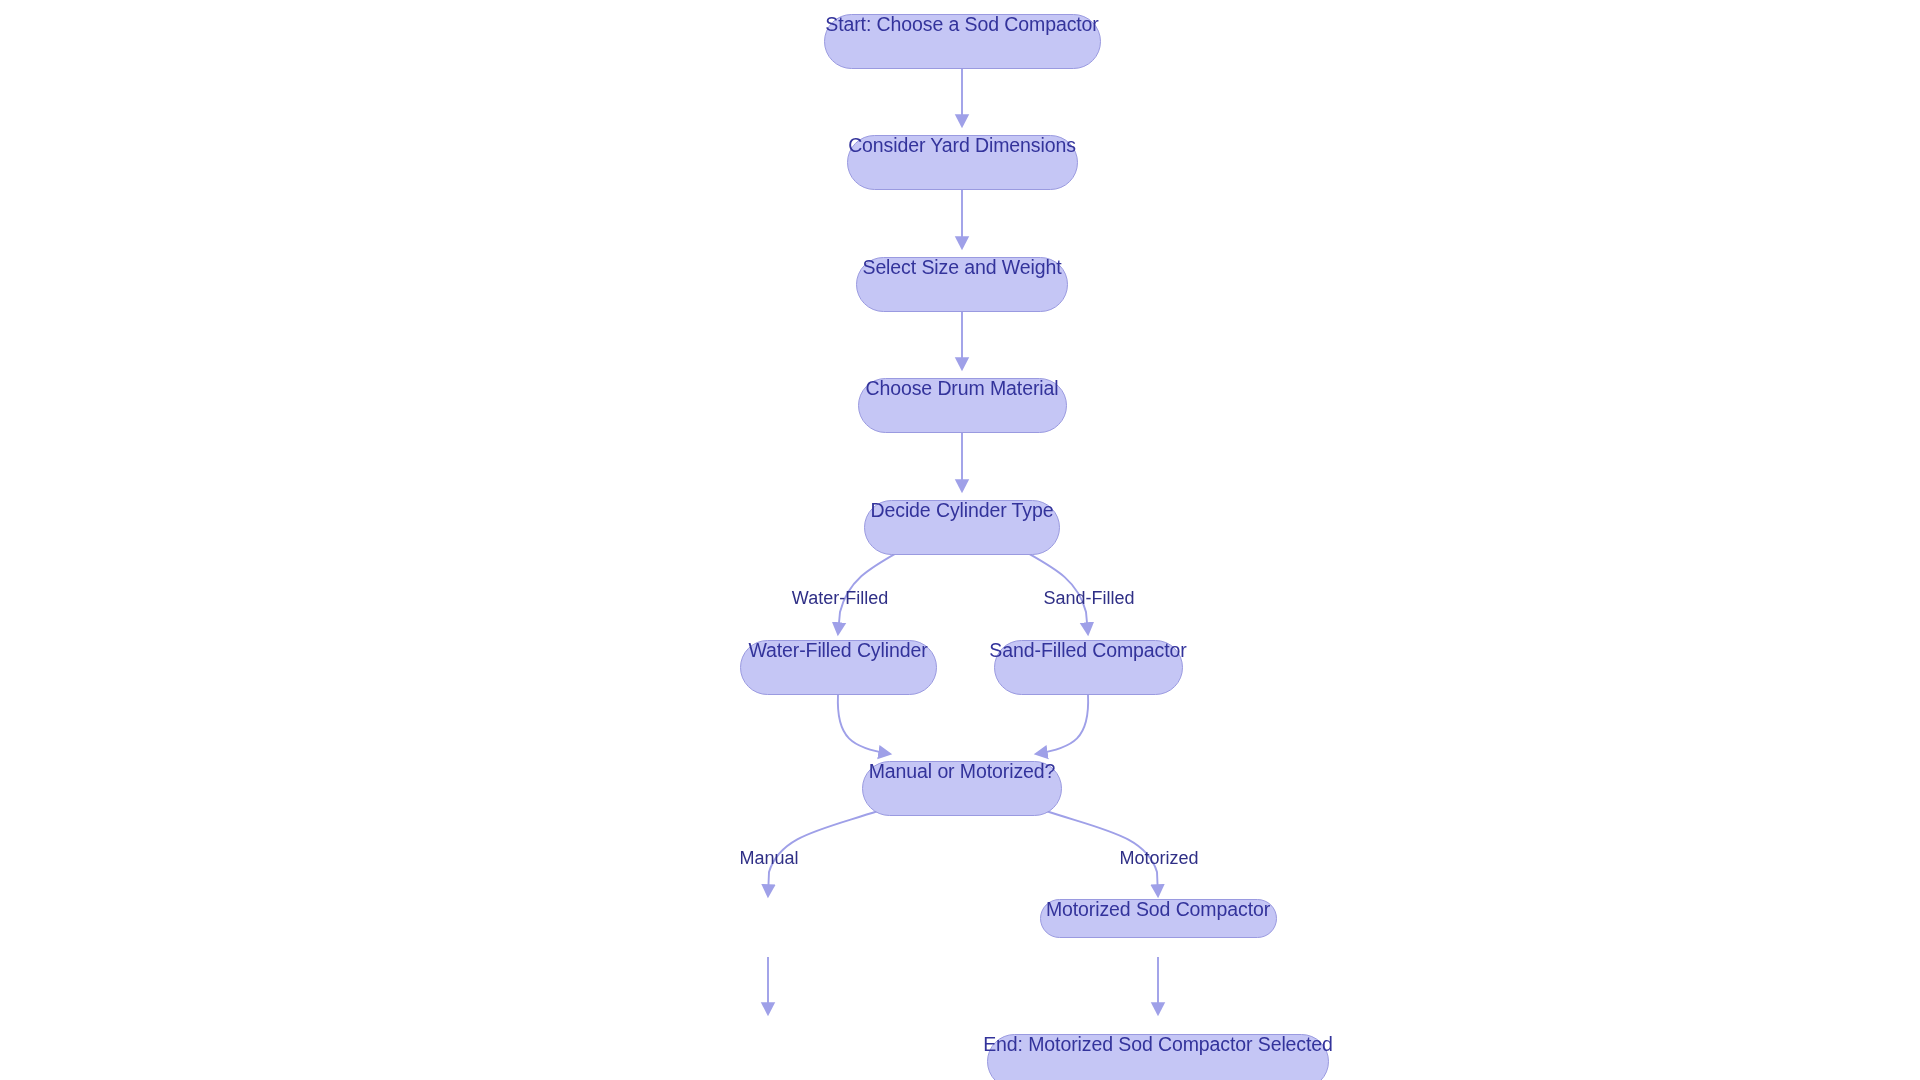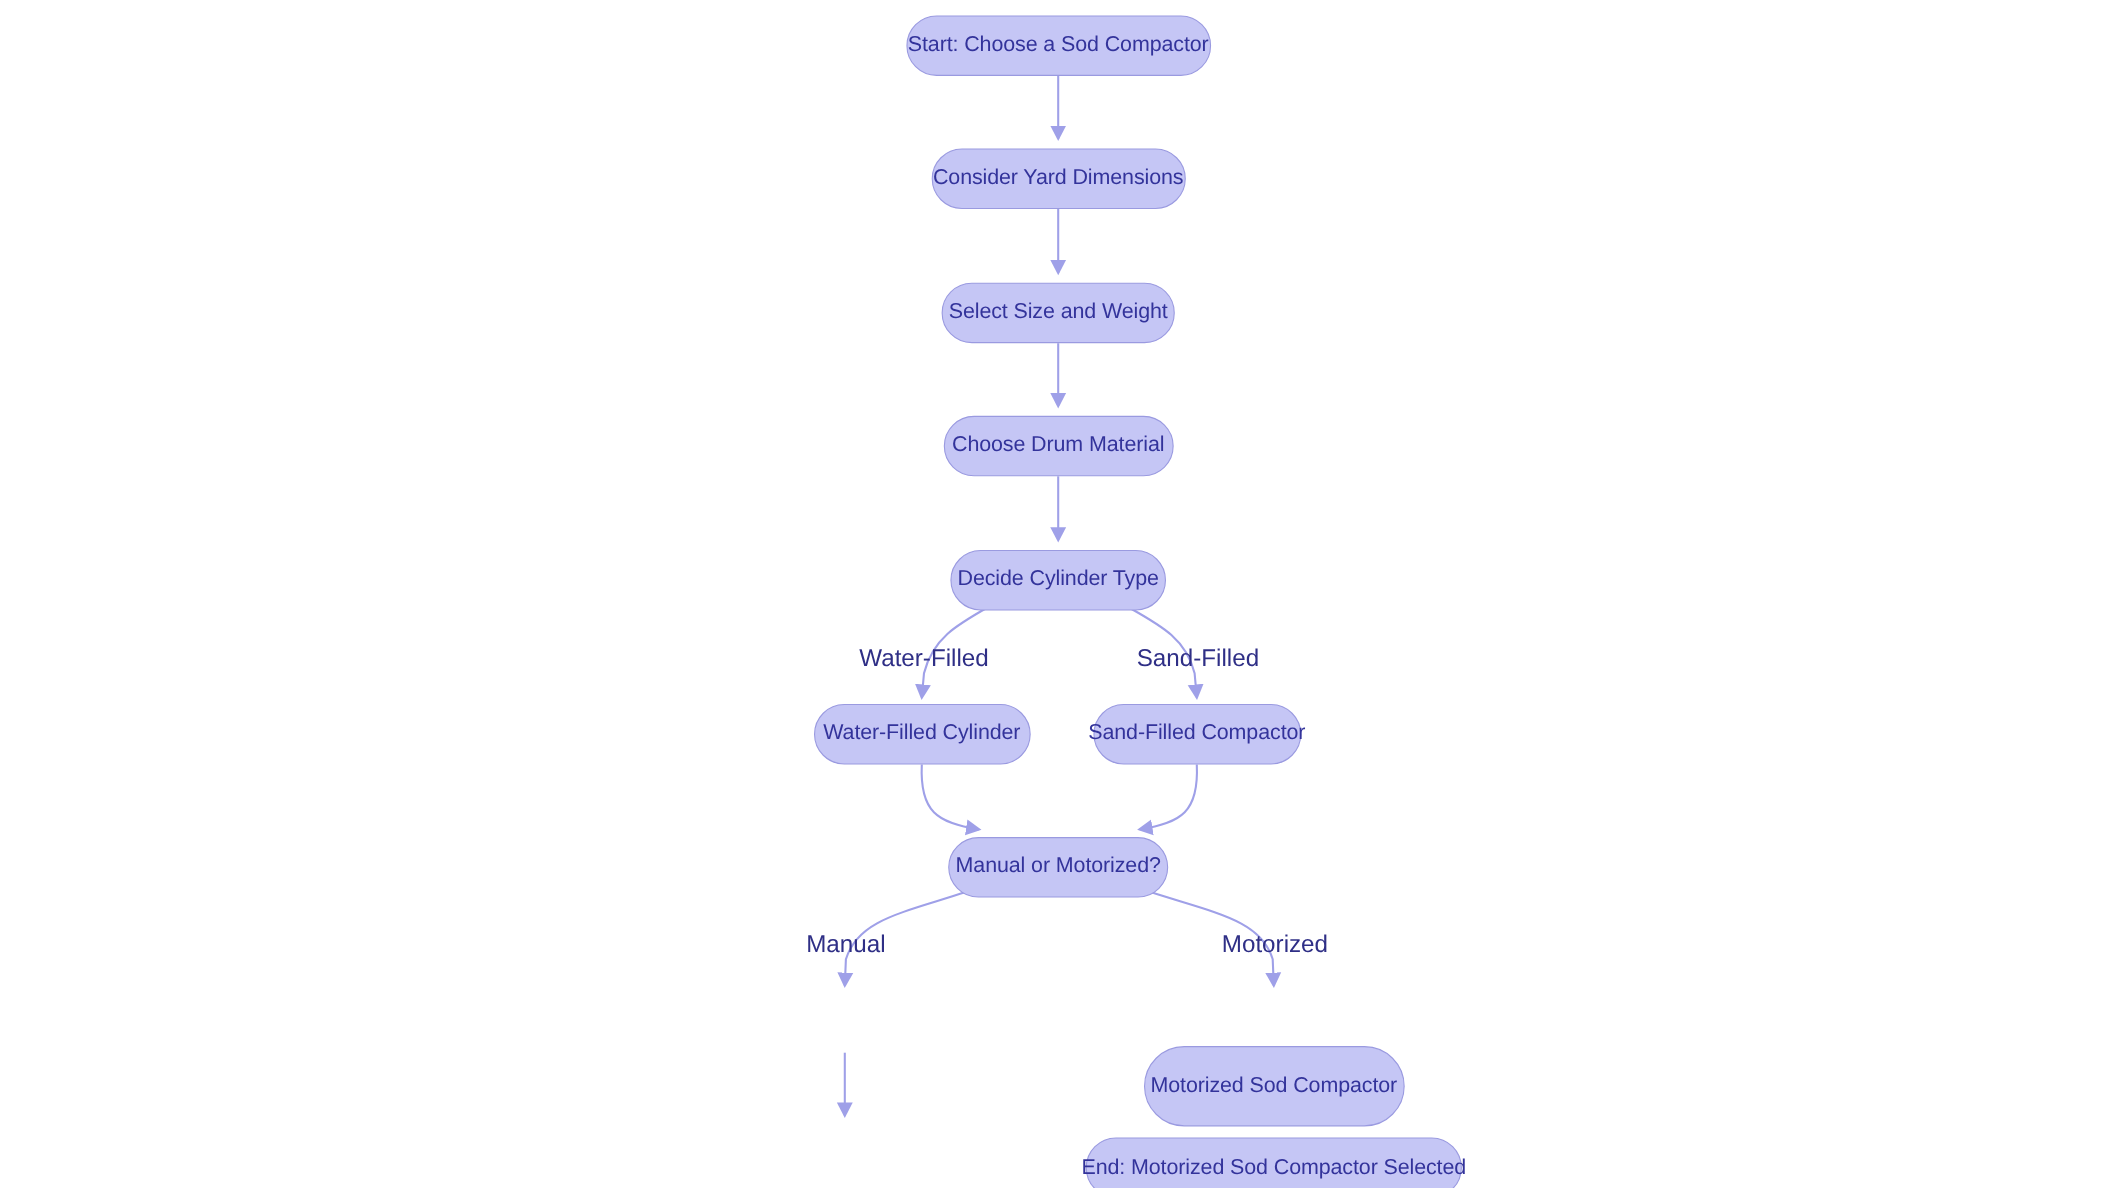--- a/index.html
+++ b/index.html
@@ -27,32 +27,32 @@
     width: 1920px;
     height: 1080px;
   }
   .node {
     position: absolute;
     box-sizing: border-box;
     background: #c5c6f5;
     border: 1.4px solid #9a9ae0;
     border-radius: 999px;
     display: flex;
-    align-items: center;
+    align-items: flex-start;
     justify-content: center;
     color: #33339b;
     font-size: 19.5px;
     letter-spacing: -0.1px;
     white-space: nowrap;
     line-height: 1;
   }
   .edge-label {
     position: absolute;
     color: #2f2f86;
-    font-size: 22px;
+    font-size: 18px;
     white-space: nowrap;
     line-height: 1;
     transform: translate(-50%, -50%);
   }
 </style>
 </head>
 <body>
 
 <div id="flowchart-canvas">
 
@@ -109,21 +109,21 @@
 
   <div class="node" style="left:993.5px; top:639.5px; width:189px; height:55px;">
     <span>Sand-Filled Compactor</span>
   </div>
 
   <div class="node" style="left:862px; top:760.5px; width:200px; height:55px;">
     <span>Manual or Motorized?</span>
   </div>
 
 
-  <div class="node" style="left:1039.5px; top:951px; width:237px; height:73px;">
+  <div class="node" style="left:1039.5px; top:899px; width:237px; height:39px;">
     <span>Motorized Sod Compactor</span>
   </div>
 
 
   <div class="node" style="left:987px; top:1034px; width:342px; height:55px;">
     <span>End: Motorized Sod Compactor Selected</span>
   </div>
 
   <div class="edge-label" style="left:840px; top:598px;">
     <span>Water-Filled</span>

